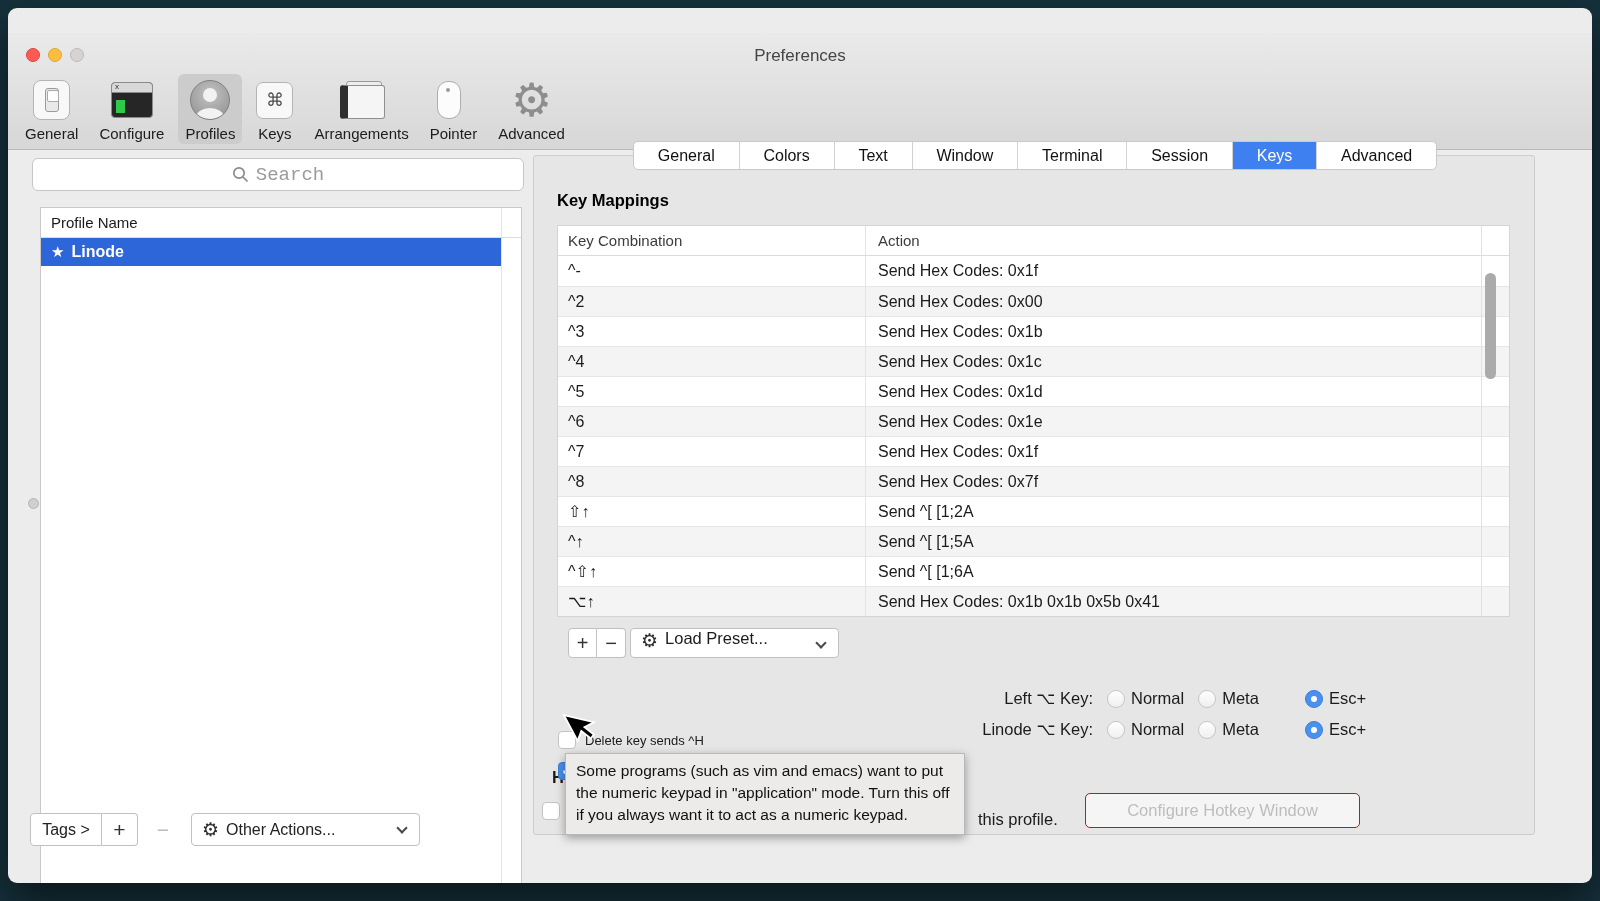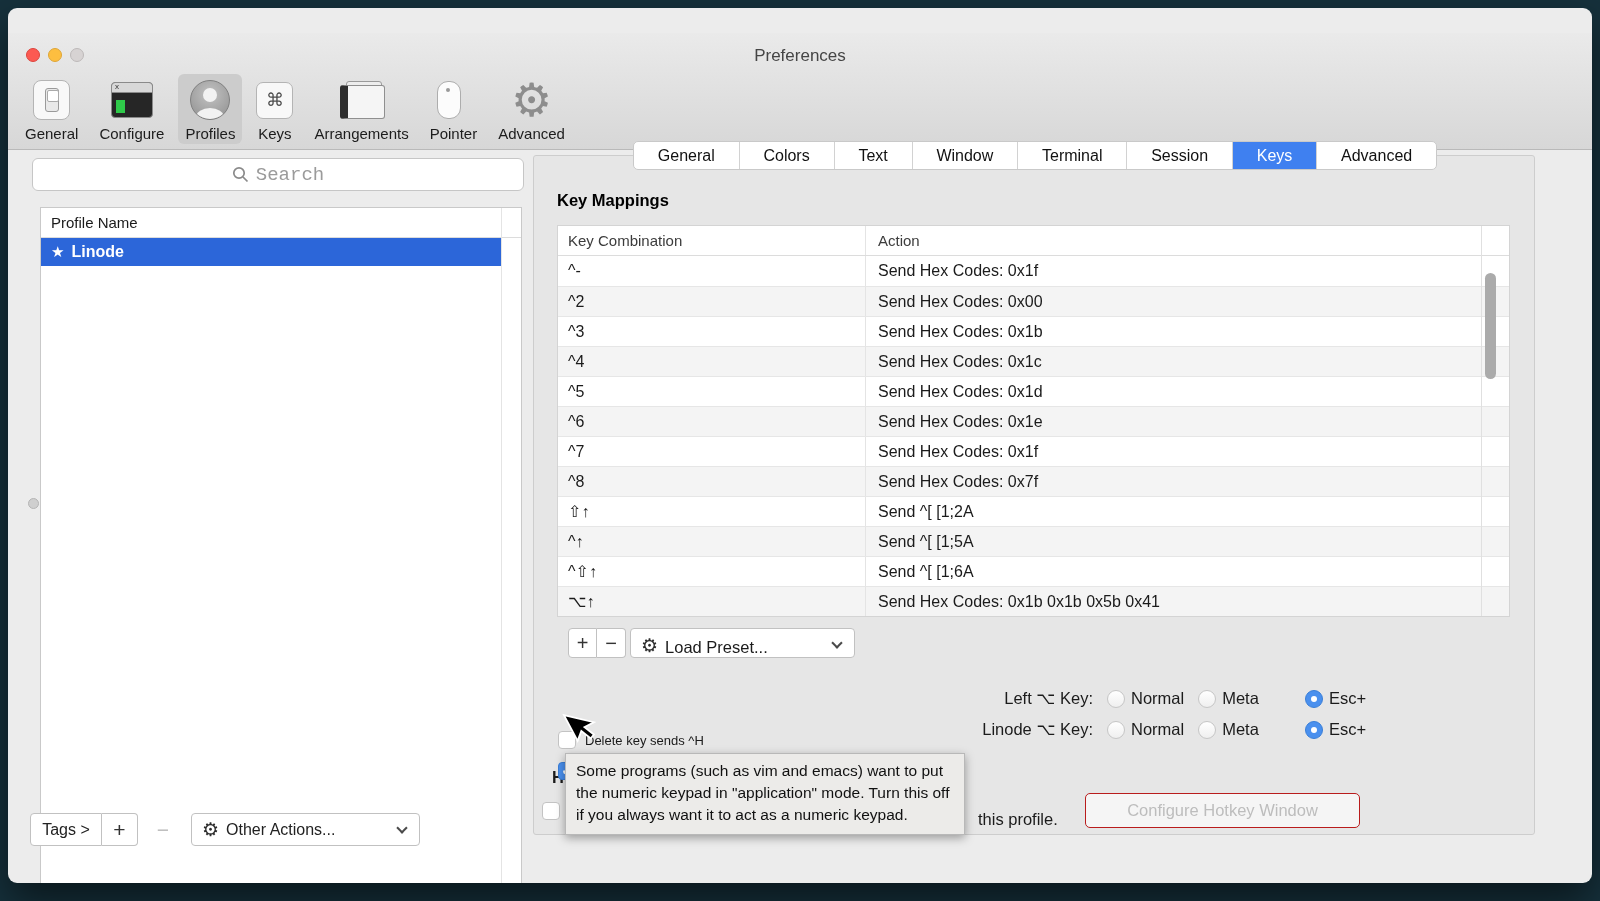--- a/index.html
+++ b/index.html
@@ -81,22 +81,22 @@
   .trow:first-child{border-top:none;}
   .km-body .trow:nth-child(even){background:var(--row-alt);}
   .tcell.combo{width:308px; padding-left:10px; border-right:1px solid #e4e4e4; height:100%; display:flex; align-items:center;}
   .tcell.action{flex:1; padding-left:12px;}
   .scroll-divider{position:absolute; top:0; bottom:0; left:923px; width:1px; background:#e0e0e0;}
   .scroll-thumb{position:absolute; left:927px; top:47px; width:11px; height:106px; border-radius:6px; background:#ababab;}
   .preset-row{position:absolute; left:560px; top:620px; height:30px; display:flex; z-index:2;}
   .pbtn{width:29px; background:#fff; border:1px solid #c1c1c1; font-size:20px; color:#333; display:flex; align-items:center; justify-content:center;}
   .pbtn.plus{border-radius:4px 0 0 4px;}
   .pbtn.minus{border-left:none; border-radius:0 4px 4px 0; margin-right:4px;}
-  .load-preset{width:225px; background:#fff; border:1px solid #c1c1c1; border-radius:4px; font-size:16.5px;
-               display:flex; align-items:flex-end; padding:0 10px; position:relative;}
+  .load-preset{width:209px; background:#fff; border:1px solid #c1c1c1; border-radius:4px; font-size:16.5px;
+               display:flex; align-items:flex-start; padding:0 10px; position:relative;}
   .opt-row{position:absolute; display:flex; align-items:center; gap:9px; z-index:2; font-size:13px;margin-top:44px;}
   .checkbox{width:18px; height:18px; border-radius:4px; background:#fff; border:1px solid #c3c3c3; flex:0 0 auto; position:relative;}
   .checkbox.checked{background:var(--control); border-color:#3a7fd8;}
   .checkbox.checked::after{content:"✓"; position:absolute; left:0; right:0; top:-1px; text-align:center; color:#fff; font-size:14px; font-weight:700;}
   .mod-row{position:absolute; display:flex; align-items:center; z-index:2; font-size:16.5px;}
   .mod-label{width:145px; text-align:right;}
   .radio-item{display:flex; align-items:center; margin-left:14px;}
   .radio-item.gap{margin-left:46px;}
   .radio{width:18px; height:18px; border-radius:50%; background:linear-gradient(#fff,#efefef); border:1px solid #c6c6c6; margin-right:6px; position:relative; flex:0 0 auto;}
   .radio.checked{background:var(--control); border-color:#3a7fd8;}

